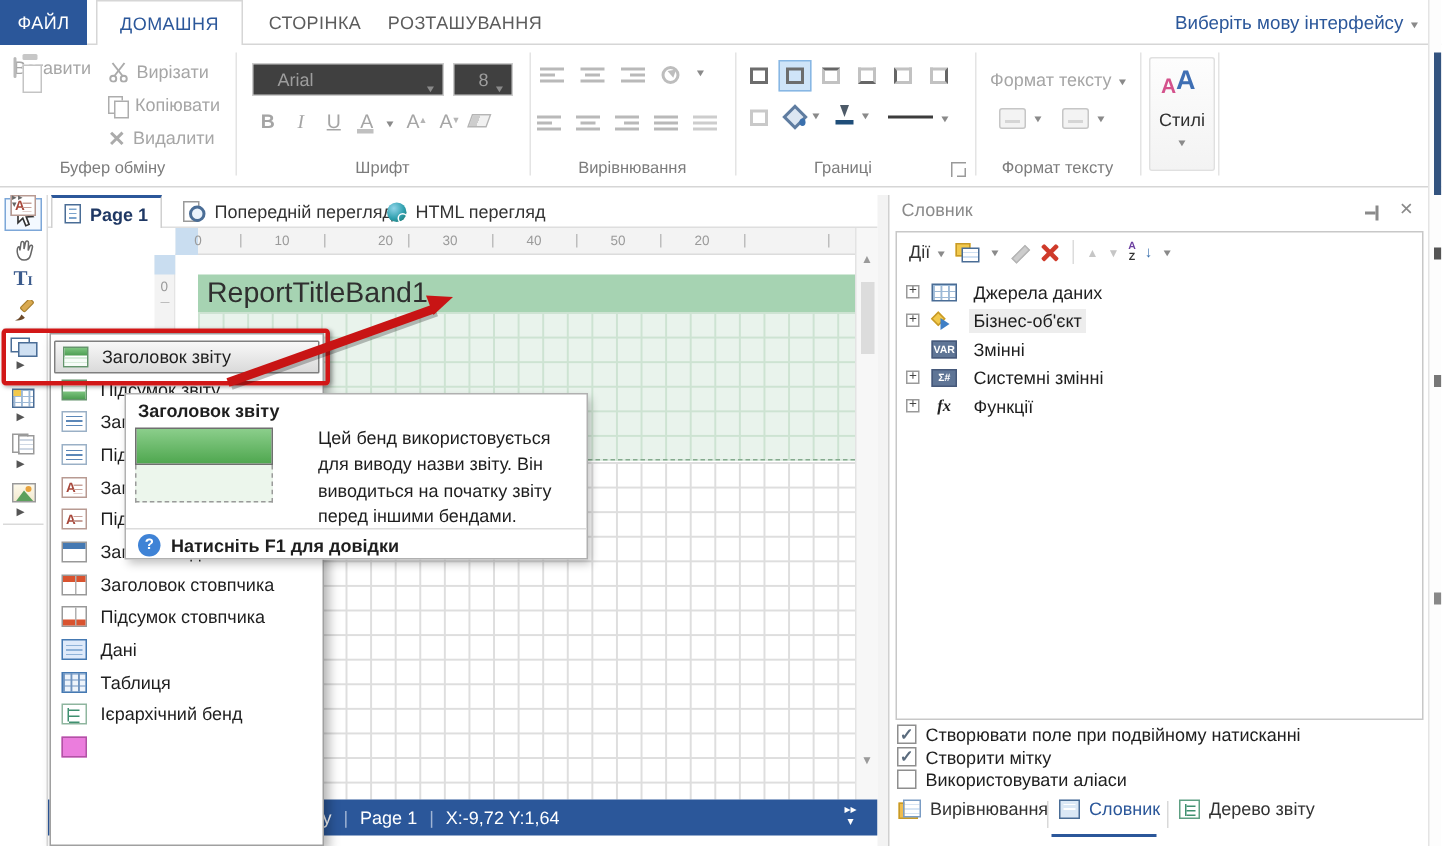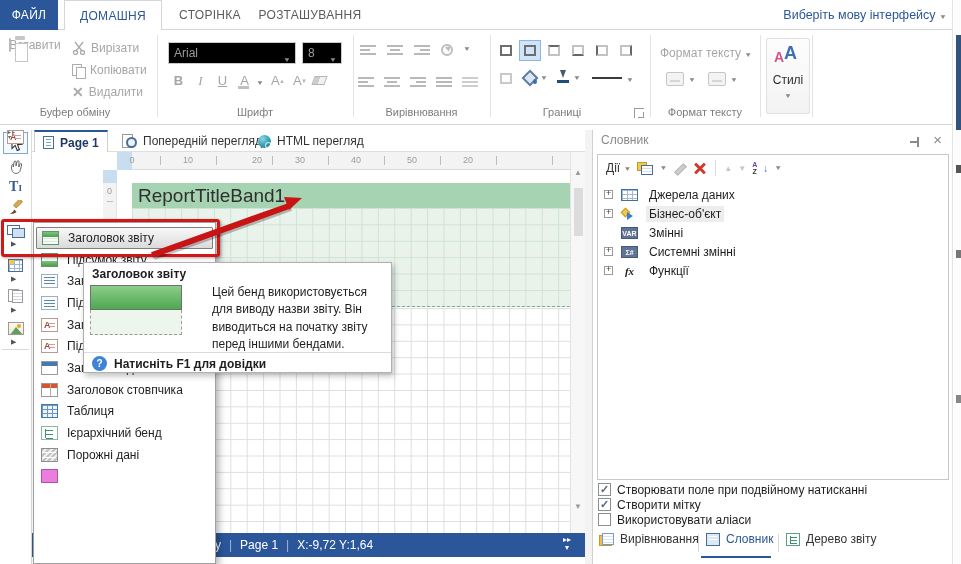--- a/index.html
+++ b/index.html
@@ -23,21 +23,21 @@
 .rbtn{position:absolute;display:flex;align-items:center;gap:5px;font-size:12px;color:#a6a6a6}
 .paste{left:8px;top:8px;width:54px;height:66px;text-align:center}
 .paste-ic{position:relative;width:22px;height:26px;margin:2px auto 4px}
 .paste-ic .clip{position:absolute;inset:0;border:1px solid #b9b9b9;border-radius:2px;background:#eaeaea}
 .paste-ic .cliptop{position:absolute;left:6px;top:-2px;width:10px;height:4px;background:#c7c7c7;border-radius:1px}
 .paste-ic .pg{position:absolute;left:6px;top:5px;width:13px;height:19px;background:#fff;border:1px solid #c4c4c4}
 .copy-ic{position:relative;width:13px;height:13px}
 .copy-ic::before,.copy-ic::after{content:"";position:absolute;width:8px;height:10px;border:1px solid #adadad;background:#fff}
 .copy-ic::before{left:0;top:0}.copy-ic::after{left:4px;top:3px}
 .del-ic{color:#ababab;font-weight:bold;font-size:14px;line-height:13px}
-.combo{position:absolute;height:22px;border:1px solid #cbcbcb;background:#000000;color:#9d9d9d;font-size:12px;line-height:20px;padding-left:5px}
+.combo{position:absolute;height:22px;border:1px solid #cbcbcb;background:#404040;color:#9d9d9d;font-size:12px;line-height:20px;padding-left:16px}
 .combo .cv{position:absolute;right:4px;top:7px}
 .fbtn{display:inline-block;width:21px;height:21px;text-align:center;line-height:21px;color:#a5a5a5;font-size:13px}
 .acolor{position:relative}.acolor::after{content:"";position:absolute;left:4px;bottom:2px;width:11px;height:3px;background:#c0c0c0}
 .asz{position:relative}.asz i{position:absolute;right:1px;top:1px;font-style:normal;font-size:6px;color:#b5b5b5}
 .eraser{display:inline-block;width:13px;height:9px;transform:skewX(-20deg);border:1px solid #b5b5b5;background:linear-gradient(90deg,#cdcdcd 45%,#f1f1f1 45%);margin-top:6px}
 .al{display:inline-block;width:17px;height:12px;background-repeat:no-repeat;background-image:linear-gradient(#b9b9b9,#b9b9b9),linear-gradient(#b9b9b9,#b9b9b9),linear-gradient(#b9b9b9,#b9b9b9);background-size:16px 2px,10px 2px,16px 2px;background-position:0 1px,0 5px,0 9px}
 .al-c{background-position:0 1px,3px 5px,0 9px}
 .al-r{background-position:0 1px,6px 5px,0 9px}
 .al-j{background-size:16px 2px,16px 2px,16px 2px}
 .rot{display:inline-block;width:12px;height:12px;border:2px solid #bdbdbd;border-radius:50%;position:relative}
@@ -599,30 +599,34 @@
       </div>
       <div class="pitem">
         <span class="bicon i-data-header"></span>
         <span>Заголовок даних</span>
       </div>
       <div class="pitem">
         <span class="bicon i-column-header"></span>
         <span>Заголовок стовпчика</span>
       </div>
       <div class="pitem">
+        <span class="bicon i-column-footer"></span>
+        <span>Підсумок стовпчика</span>
+      </div>
+      <div class="pitem">
+        <span class="bicon i-data"></span>
+        <span>Дані</span>
+      </div>
+      <div class="pitem">
         <span class="bicon i-table"></span>
         <span>Таблиця</span>
       </div>
       <div class="pitem">
         <span class="bicon i-hierarchical"></span>
         <span>Ієрархічний бенд</span>
-      </div>
-      <div class="pitem">
-        <span class="bicon i-empty-data"></span>
-        <span>Порожні дані</span>
       </div>
       <div class="pitem">
         <span class="bicon i-overlay"></span>
         <span></span>
       </div>
     </div>
 
   <div class="tip">
     <div class="ttl">Заголовок звіту</div>
     <div class="tip-img">

